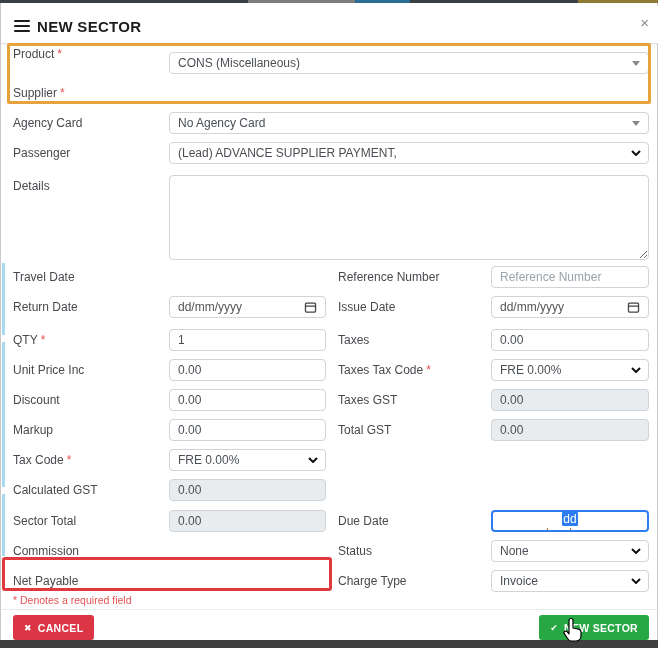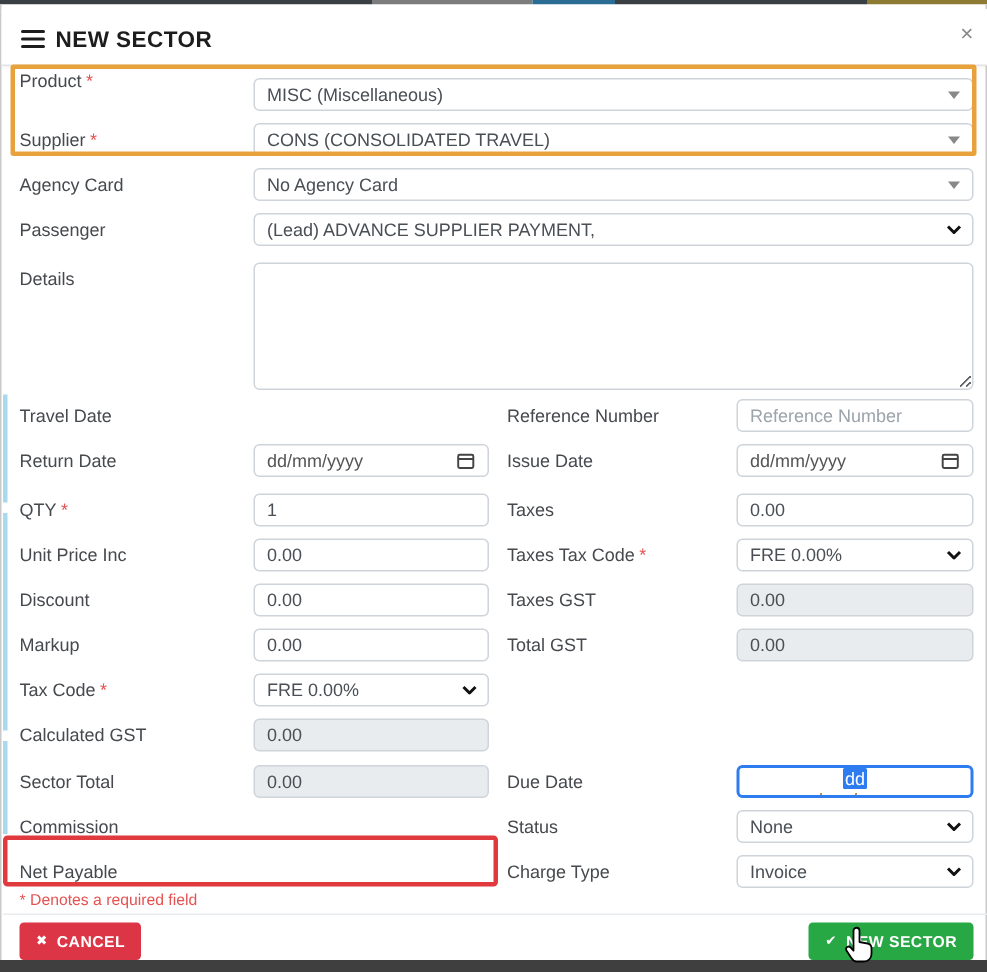--- a/index.html
+++ b/index.html
@@ -97,29 +97,25 @@
           <span></span>
           <span></span>
           <span></span>
         </span>
       <span class="hdr-title">NEW SECTOR</span>
       <span class="close-x">×</span>
     </div>
 
     <span class="lbl" style="top:44px"><span>Product</span><span class="req">*</span></span>
     <div class="inp full" style="top:49px">
-        <span>MISC (Miscellaneous)</span>
+        <span>CONS (Miscellaneous)</span>
         <span class="tri"></span>
       </div>
 
     <span class="lbl" style="top:83px"><span>Supplier</span><span class="req">*</span></span>
-    <div class="inp full" style="top:79px">
-        <span>CONS (CONSOLIDATED TRAVEL)</span>
-        <span class="tri"></span>
-      </div>
 
     <span class="lbl" style="top:113px">Agency Card</span>
     <div class="inp full" style="top:109px">
         <span>No Agency Card</span>
         <span class="tri"></span>
       </div>
 
     <span class="lbl" style="top:143px">Passenger</span>
     <div class="inp full" style="top:139px">
         <span>(Lead) ADVANCE SUPPLIER PAYMENT,</span>

